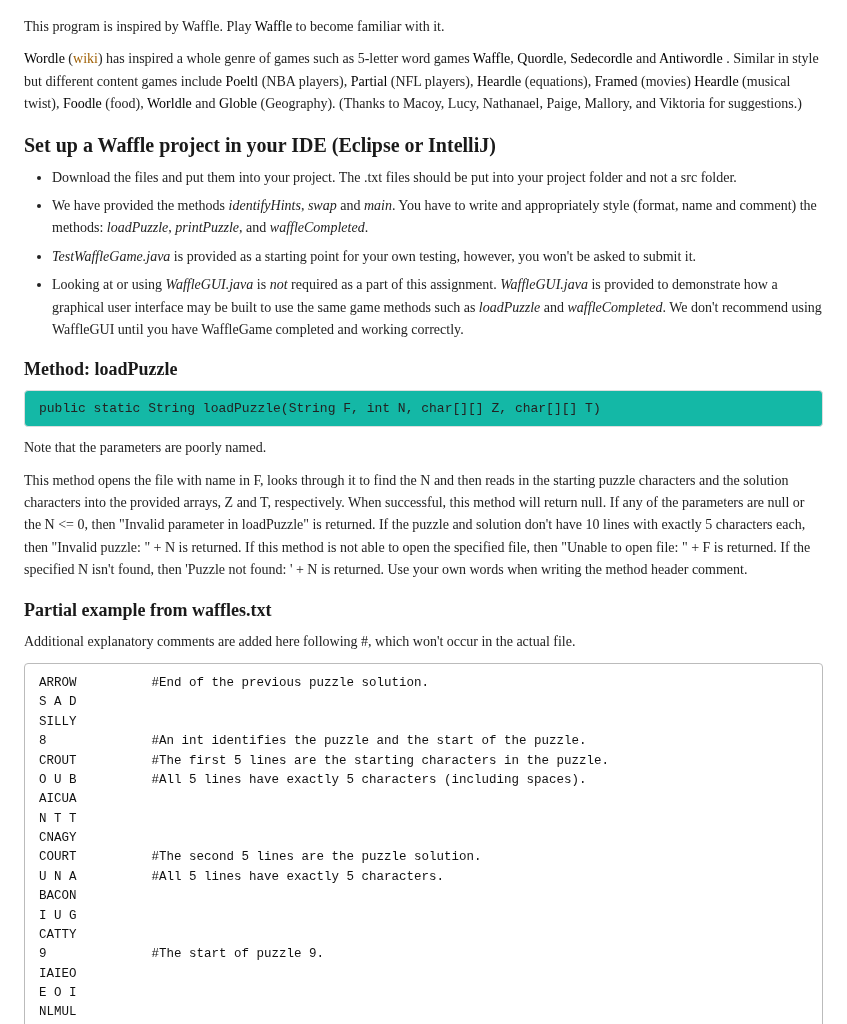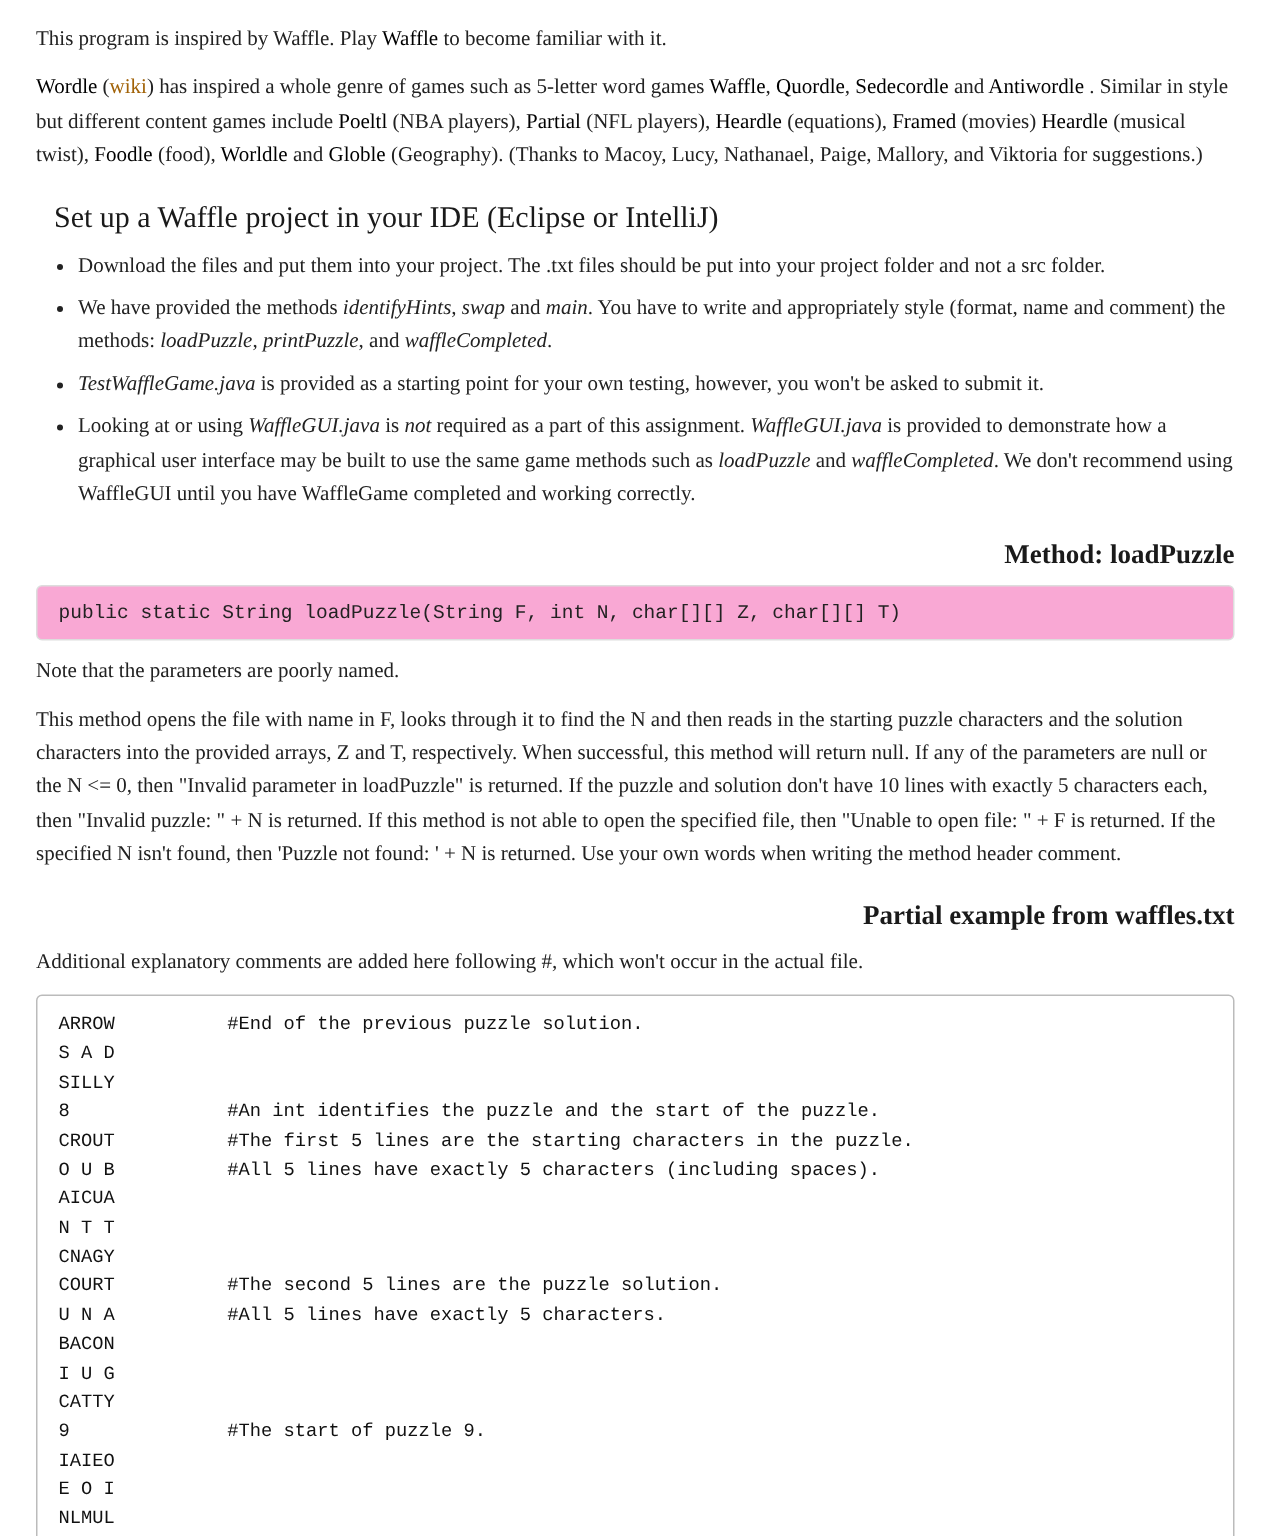--- a/index.html
+++ b/index.html
@@ -5,28 +5,28 @@
     * { box-sizing: border-box; margin: 0; padding: 0; }
     body {
       font-family: Georgia, 'Times New Roman', serif;
       font-size: 14px;
       color: #222;
       background: #fff;
       padding: 16px 24px;
       max-width: 847px;
     }
     p { margin-bottom: 10px; line-height: 1.6; }
-    h2 { font-size: 20px; font-weight: normal; color: #1a1a1a; margin: 18px 0 10px 12px; }
-    h3 { font-size: 18px; font-weight: bold; color: #1a1a1a; margin: 18px 0 10px 0; text-align: right; }
+    h2 { font-size: 20px; font-weight: bold; color: #1a1a1a; margin: 18px 0 10px 0; }
+    h3 { font-size: 18px; font-weight: bold; color: #1a1a1a; margin: 18px 0 10px 0; }
     a.orange { color: #000000; text-decoration: none; }
     a.blue { color: #a16207; text-decoration: none; }
     ul { margin: 8px 0 10px 28px; }
     ul li { margin-bottom: 6px; line-height: 1.6; }
     .code-block {
-      background: #f9a8d4;
+      background: #14b8a6;
       border: 1px solid #ddd;
       border-radius: 4px;
       padding: 10px 14px;
       font-family: 'Courier New', Courier, monospace;
       font-size: 13px;
       margin: 10px 0;
       white-space: pre;
       overflow-x: auto;
     }
     .file-block {

